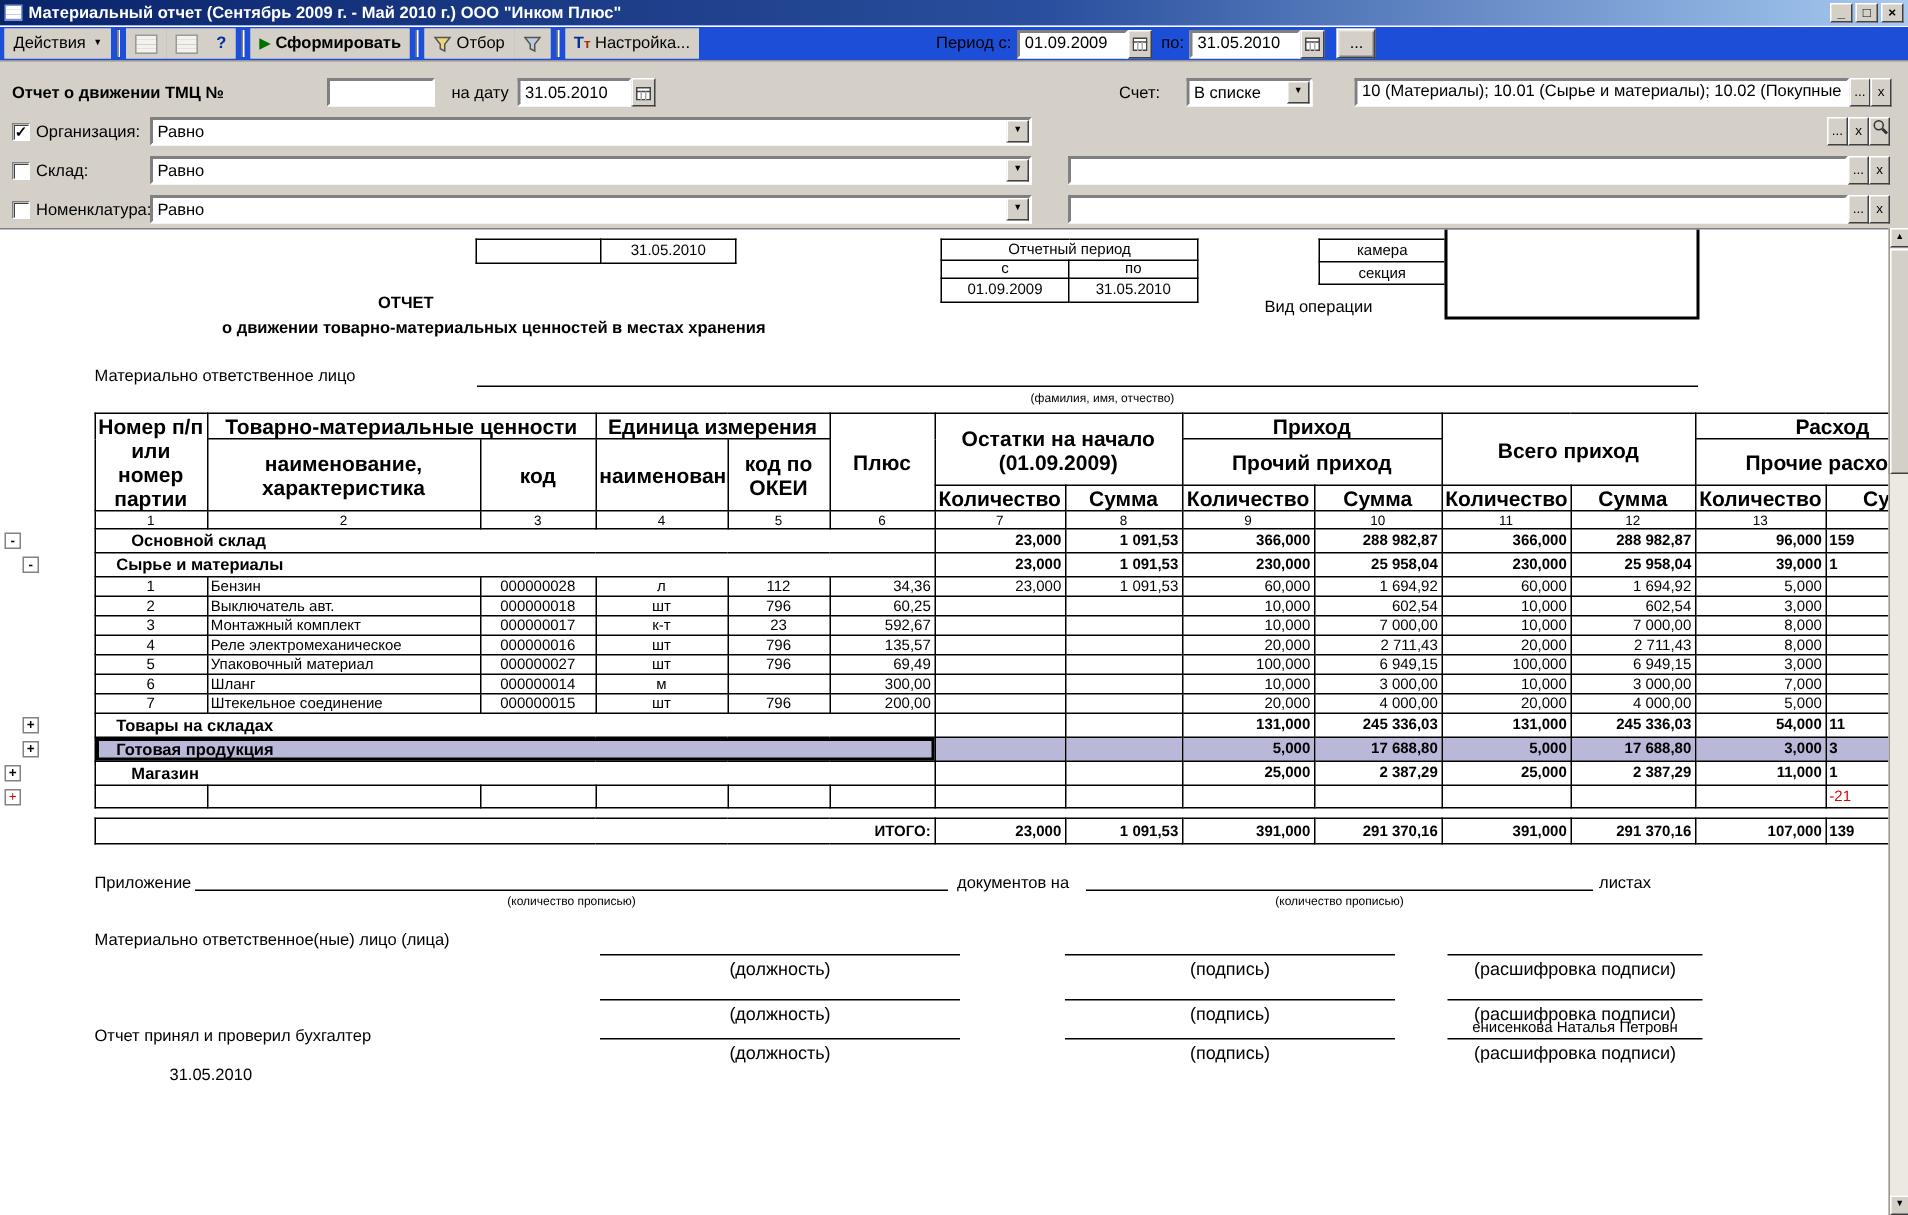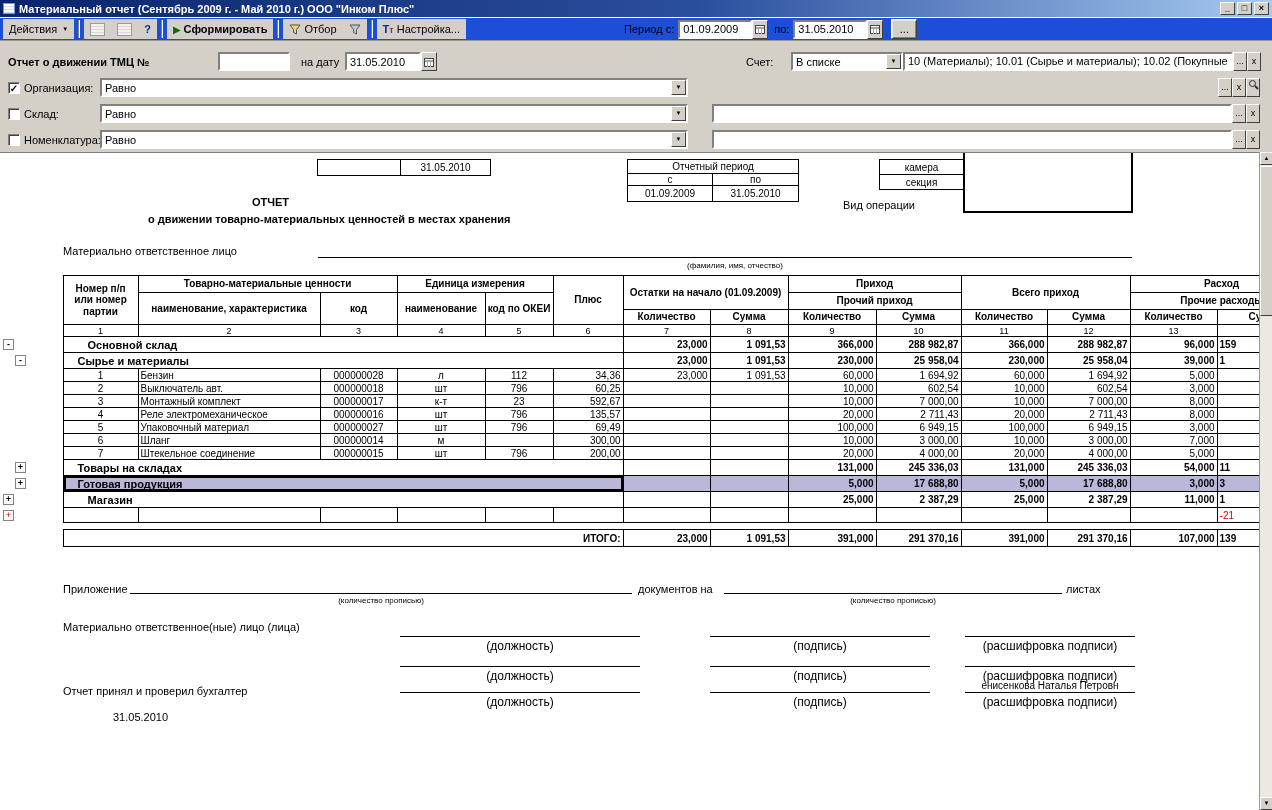--- a/index.html
+++ b/index.html
@@ -59,21 +59,21 @@
   .uline{position:absolute;border-bottom:1px solid #000;}
   .mini{border-collapse:collapse;position:absolute;table-layout:fixed;}
   .mini td{border:1px solid #000;text-align:center;font-size:10px;padding:0 1px;overflow:hidden;vertical-align:middle;}
   .opbox{position:absolute;border:2px solid #000;background:#fff;}
 
   
   #report-table{position:absolute;left:0;top:122px;width:1313px;border-collapse:collapse;table-layout:fixed;
     background:#fff;font-size:10px;}
   #report-table td{border:1px solid #000;padding:0 2px;overflow:hidden;white-space:nowrap;vertical-align:middle;}
   #report-table td.g{border:none;background:#fff;padding:0;}
-  .hc{font-weight:bold;text-align:center;font-size:10px;line-height:1.15;white-space:normal !important;}
+  .hc{font-weight:bold;text-align:center;font-size:14px;line-height:1.15;white-space:normal !important;}
   .h1 td{height:17px;} .h2 td{height:17px;} .h3 td{height:15px;}
   .h4 td{height:12px;text-align:center;font-size:9px;font-weight:normal;}
   tr.group td{height:16px;font-weight:bold;}
   tr.group td.gname{font-size:11px;text-align:left;}
   tr.item td{height:13px;}
   tr.red td{height:15px;color:var(--neg,#e00000);}
   tr.spacer td{border:none;height:7px;}
   tr.total td{height:17px;font-weight:bold;border-top:2px solid #000;border-bottom:2px solid #000;}
   td.c{text-align:center;} td.n{text-align:right;} td.frag{text-align:left;}
   td.tl{text-align:right;padding-right:6px;}
@@ -182,21 +182,21 @@
   <span class="minibtn" style="position:absolute;left:421px;top:11px;">
       <svg width="10" height="10">
         <rect x="0.5" y="1.5" width="9" height="8" fill="#fff" stroke="#444"></rect>
         <line x1="0" y1="4" x2="10" y2="4" stroke="#444"></line>
         <line x1="3.5" y1="4" x2="3.5" y2="10" stroke="#aaa"></line>
         <line x1="6.5" y1="4" x2="6.5" y2="10" stroke="#aaa"></line>
       </svg>
     </span>
 
   <span class="fp-abs" style="left:746px;top:15px;">Счет:</span>
-  <div class="combo" style="left:791px;top:11px;width:112px;">
+  <div class="combo" style="left:791px;top:11px;width:84px;">
     <span class="ctext">В списке</span>
     <span class="cbtn">▼</span>
   </div>
   <div class="field" style="left:903px;top:11px;width:330px;">
     <span>10 (Материалы); 10.01 (Сырье и материалы); 10.02 (Покупные по</span>
   </div>
   <span class="sqbtn" style="left:1233px;top:11px;">...</span>
   <span class="sqbtn" style="left:1247px;top:11px;">x</span>
 
   <span class="chk" style="left:8px;top:41px;">✓</span>

